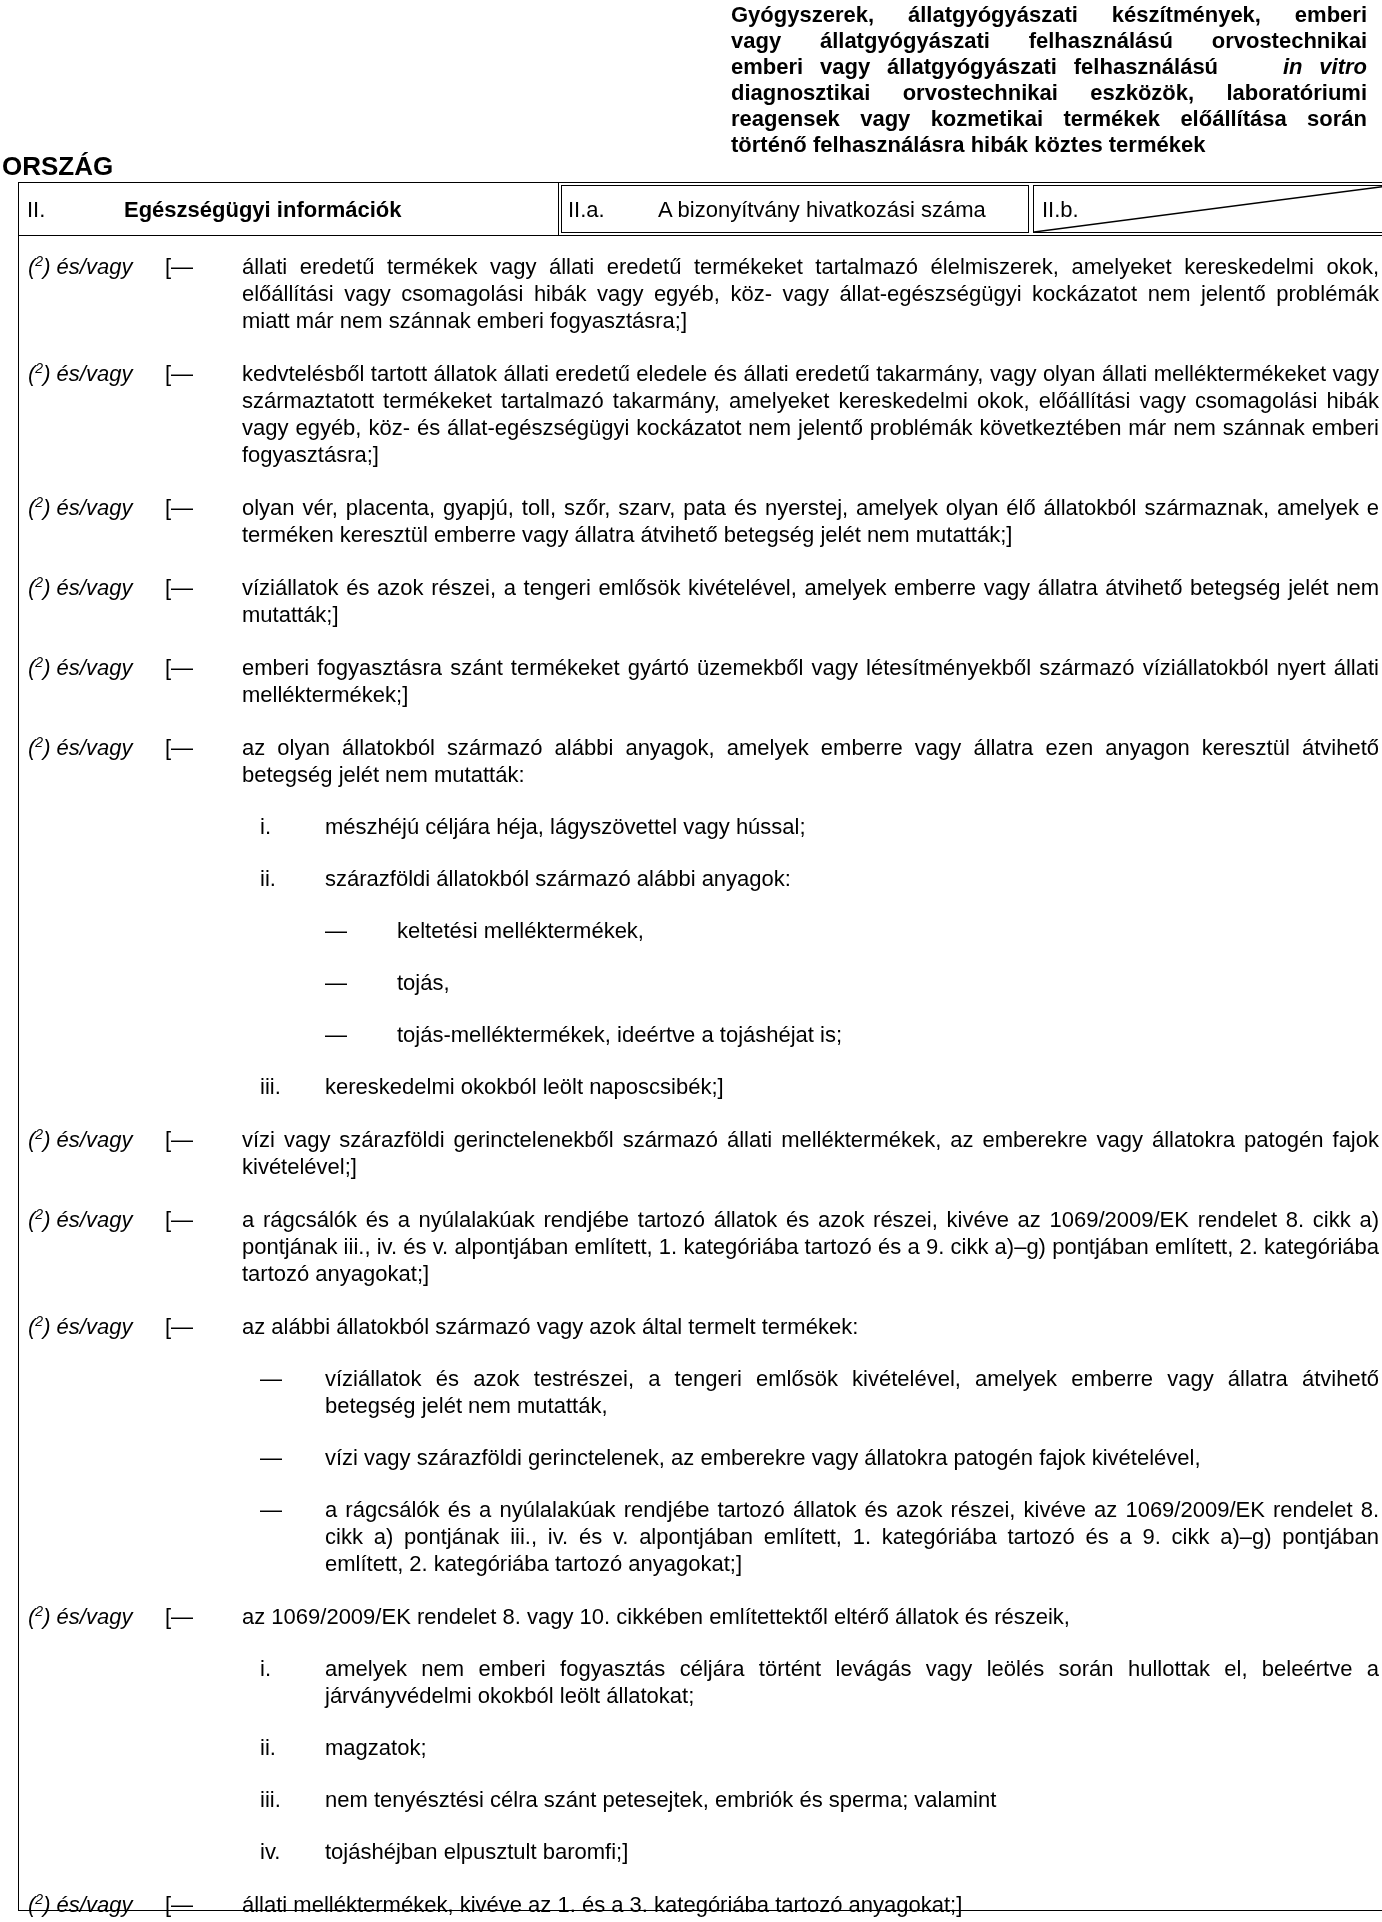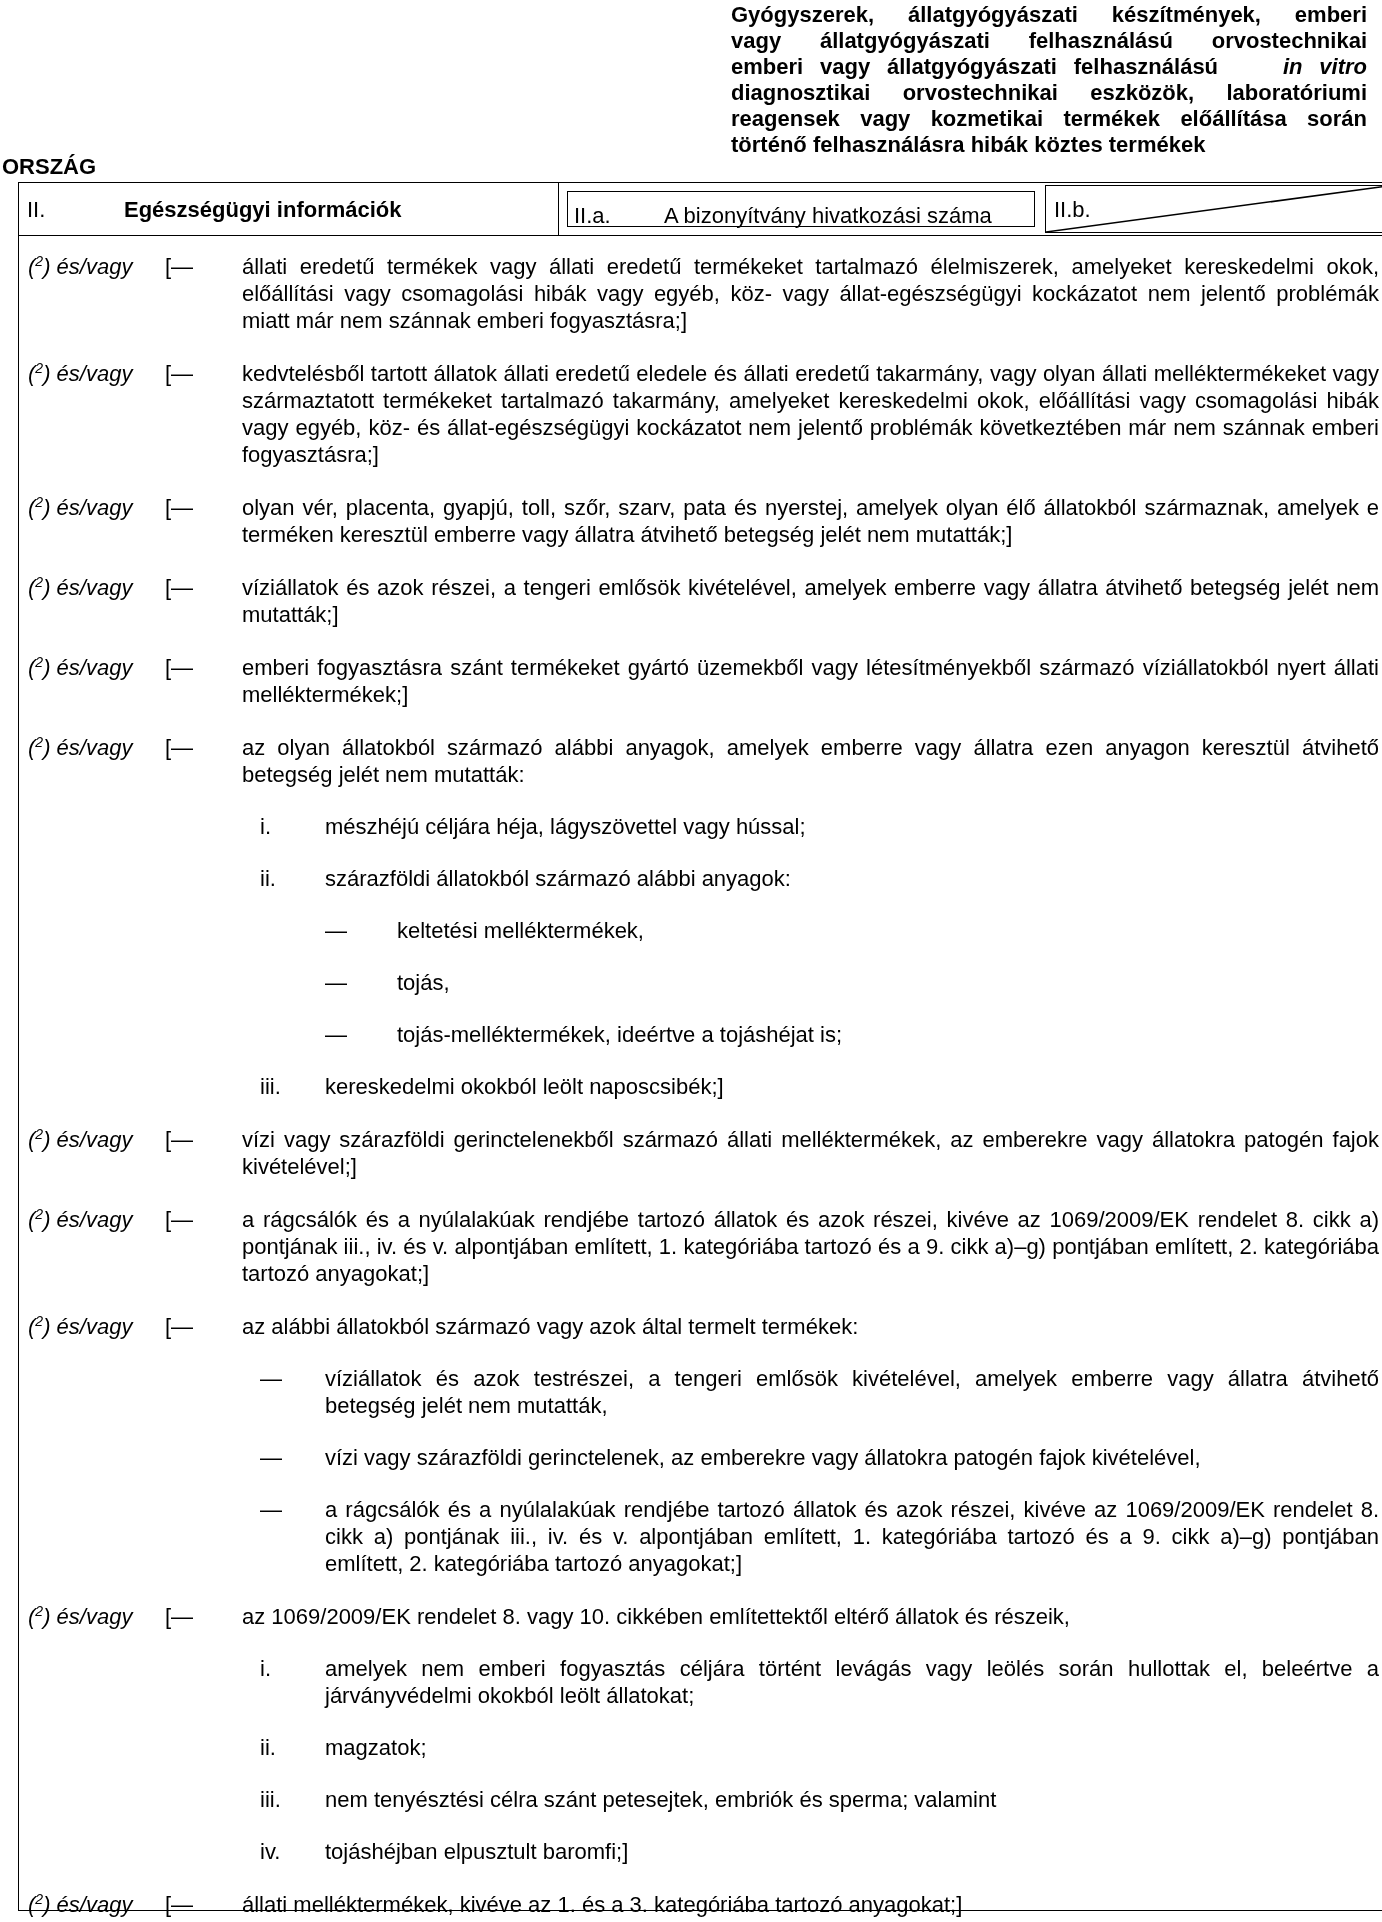--- a/index.html
+++ b/index.html
@@ -14,39 +14,39 @@
   
   .hdr-title{
     position:absolute;left:731px;top:2px;width:636px;
     font-weight:bold;font-size:22px;line-height:26px;
   }
   .hdr-line{text-align:justify;text-align-last:justify;}
   .hdr-line.last{text-align-last:left;}
   .hdr-line em{font-style:italic;margin-left:48px;}
   .country{
     position:absolute;left:2px;top:153px;
-    font-weight:bold;font-size:22px;
+    font-weight:bold;font-size:26px;
   }
   
   .doc-frame{
     position:absolute;left:18px;top:182px;width:1374px;height:1729px;
     border:1.5px solid #000;
     box-sizing:border-box;
   }
   .thead{
     display:flex;height:53px;border-bottom:1.5px solid #000;box-sizing:border-box;
   }
   .thead .c1{
     width:540px;box-sizing:border-box;border-right:1.5px solid #000;
     padding:13px 0 0 8px;display:flex;
   }
   .c1 .num{width:97px;}
   .c1 .lab{font-weight:bold;}
   .thead .c2{
-    flex:0 0 468px;box-sizing:border-box;border:1px solid #000;margin:8px;
+    flex:0 0 468px;box-sizing:border-box;border:1px solid #000;margin:2px;
     padding:10px 0 0 6px;display:flex;
   }
   .c2 .num{width:90px;}
   .thead .c3{
     flex:1;box-sizing:border-box;border:1px solid #000;margin:2px;
     padding:10px 0 0 8px;position:relative;overflow:hidden;
   }
   .c3 svg{position:absolute;left:0;top:0;width:100%;height:100%;}
   
   .content{overflow:hidden;}

